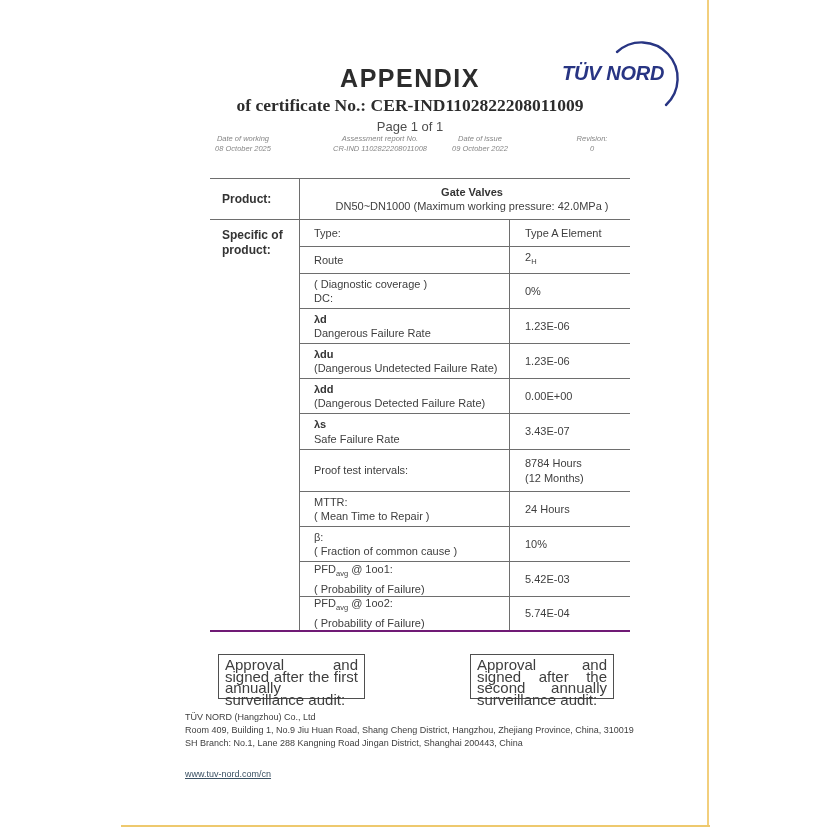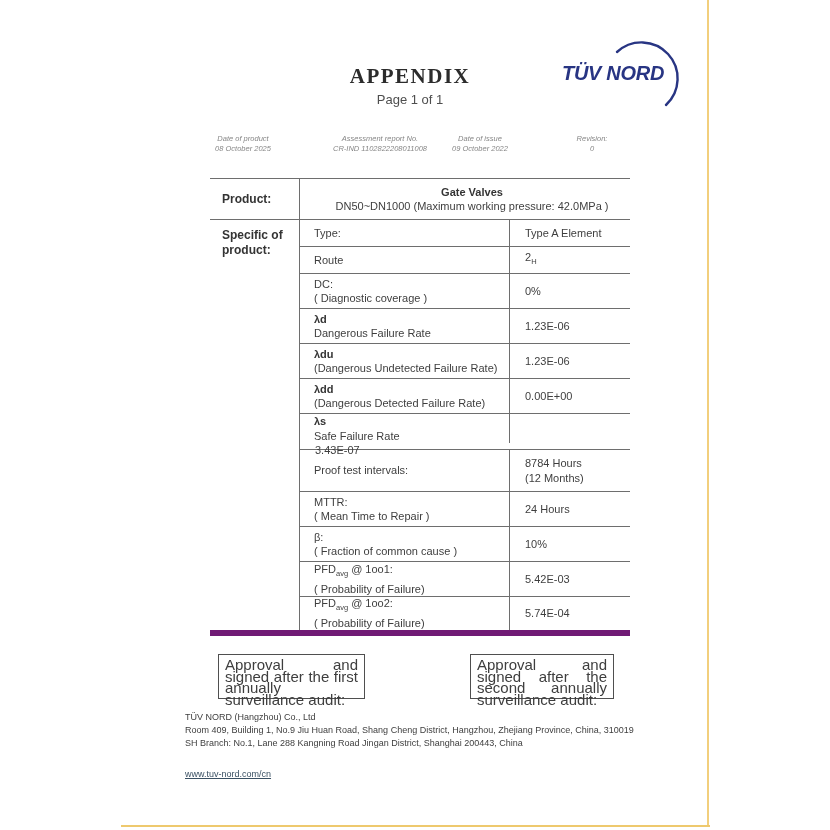--- a/index.html
+++ b/index.html
@@ -9,39 +9,39 @@
   }
   
   .edge-right{position:absolute;left:707px;top:0;width:2px;height:827px;background:#f2cf7d;}
   .edge-bottom{position:absolute;left:121px;top:825px;width:589px;height:2px;background:#eec96e;}
 
   
   .logo{position:absolute;left:560px;top:28px;width:130px;height:85px;}
 
   
   .title-block{position:absolute;left:0;top:64px;width:820px;text-align:center;}
-  .title-appendix{font-family:Liberation Serif, serif;font-weight:bold;font-size:21px;letter-spacing:1.5px;color:#2c2c2c;}
+  .title-appendix{font-family:Liberation Sans, sans-serif;font-weight:bold;font-size:25px;letter-spacing:1.5px;color:#2c2c2c;}
   .title-cert{font-family:"Liberation Serif", serif;font-weight:bold;font-size:17.5px;color:#2c2c2c;margin-top:2px;}
   .title-page{font-size:13px;color:#4e4e4e;margin-top:3px;}
 
   
   .meta-item{position:absolute;top:134px;text-align:center;font-style:italic;font-size:7.5px;line-height:9.5px;color:#868686;}
   .meta-1{left:193px;width:100px;}
   .meta-2{left:310px;width:140px;}
   .meta-3{left:430px;width:100px;}
   .meta-4{left:557px;width:70px;}
 
   
   .cert-table{position:absolute;left:210px;top:178px;width:420px;font-size:11px;}
   .product-row{display:flex;border-top:1px solid #6e6e6e;border-bottom:1px solid #6e6e6e;height:40px;box-sizing:content-box;}
   .label-cell{width:90px;box-sizing:border-box;border-right:1px solid #6e6e6e;padding-left:12px;font-weight:bold;font-size:12px;color:#343434;}
   .product-label{display:flex;align-items:center;}
   .product-cell{flex:1;display:flex;flex-direction:column;justify-content:center;padding-left:14px;line-height:14.5px;align-items:center;}
   .product-name{font-weight:bold;color:#343434;}
-  .specific-section{display:flex;border-bottom:6px solid #701a75;}
+  .specific-section{display:flex;border-bottom:2px solid #701a75;}
   .specific-label{padding-top:8px;line-height:15px;}
   .rows{flex:1;}
   .trow{display:flex;border-bottom:1px solid #6e6e6e;box-sizing:border-box;}
   .param-cell{width:210px;box-sizing:border-box;border-right:1px solid #6e6e6e;padding-left:14px;display:flex;flex-direction:column;justify-content:center;line-height:14.5px;}
   .value-cell{flex:1;padding-left:15px;display:flex;flex-direction:column;justify-content:center;line-height:14.5px;}
   .strong{font-weight:bold;color:#343434;}
   sub{font-size:7.5px;}
 
   
   .approval-box{position:absolute;top:654px;height:45px;box-sizing:border-box;border:1.4px solid #4f4f4f;
@@ -61,25 +61,26 @@
 
 <div class="logo">
   <svg width="130" height="85" viewBox="0 0 130 85">
     <path d="M 57 24 A 34.5 34.5 0 1 1 106 77" fill="none" stroke="#283583" stroke-width="2.4" stroke-linecap="round"></path>
     <text x="2" y="52" font-family="Liberation Sans, sans-serif" font-size="20" font-weight="bold" font-style="italic" letter-spacing="-0.3" fill="#283583">TÜV NORD</text>
   </svg>
 </div>
 
 <div class="title-block">
   <div class="title-appendix">APPENDIX</div>
+  <div class="title-cert">of certificate No.: CER-IND1102822208011009</div>
   <div class="title-page">Page 1 of 1</div>
 </div>
 
 <div class="meta-item meta-1">
-  <div>Date of product</div>
+  <div>Date of working</div>
   <div>08 October 2025</div>
 </div>
 <div class="meta-item meta-2">
   <div>Assessment report No.</div>
   <div>CR-IND 1102822208011008</div>
 </div>
 <div class="meta-item meta-3">
   <div>Date of issue</div>
   <div>09 October 2022</div>
 </div>
@@ -110,22 +111,22 @@
         <div class="trow" style="height: 27px;">
           <div class="param-cell">
             <div>Route</div>
           </div>
           <div class="value-cell">
             <div>2<sub>H</sub></div>
           </div>
         </div>
         <div class="trow" style="height: 35px;">
           <div class="param-cell">
+            <div>( Diagnostic coverage )</div>
             <div>DC:</div>
-            <div>( Diagnostic coverage )</div>
           </div>
           <div class="value-cell">
             <div>0%</div>
           </div>
         </div>
         <div class="trow" style="height: 35px;">
           <div class="param-cell">
             <div class="strong">λd</div>
             <div>Dangerous Failure Rate</div>
           </div>
@@ -144,21 +145,21 @@
         </div>
         <div class="trow" style="height: 35px;">
           <div class="param-cell">
             <div class="strong">λdd</div>
             <div>(Dangerous Detected Failure Rate)</div>
           </div>
           <div class="value-cell">
             <div>0.00E+00</div>
           </div>
         </div>
-        <div class="trow" style="height: 36px; flex-direction: column;">
+        <div class="trow" style="height: 36px;">
           <div class="param-cell">
             <div class="strong">λs</div>
             <div>Safe Failure Rate</div>
           </div>
           <div class="value-cell">
             <div>3.43E-07</div>
           </div>
         </div>
         <div class="trow" style="height: 42px;">
           <div class="param-cell">

